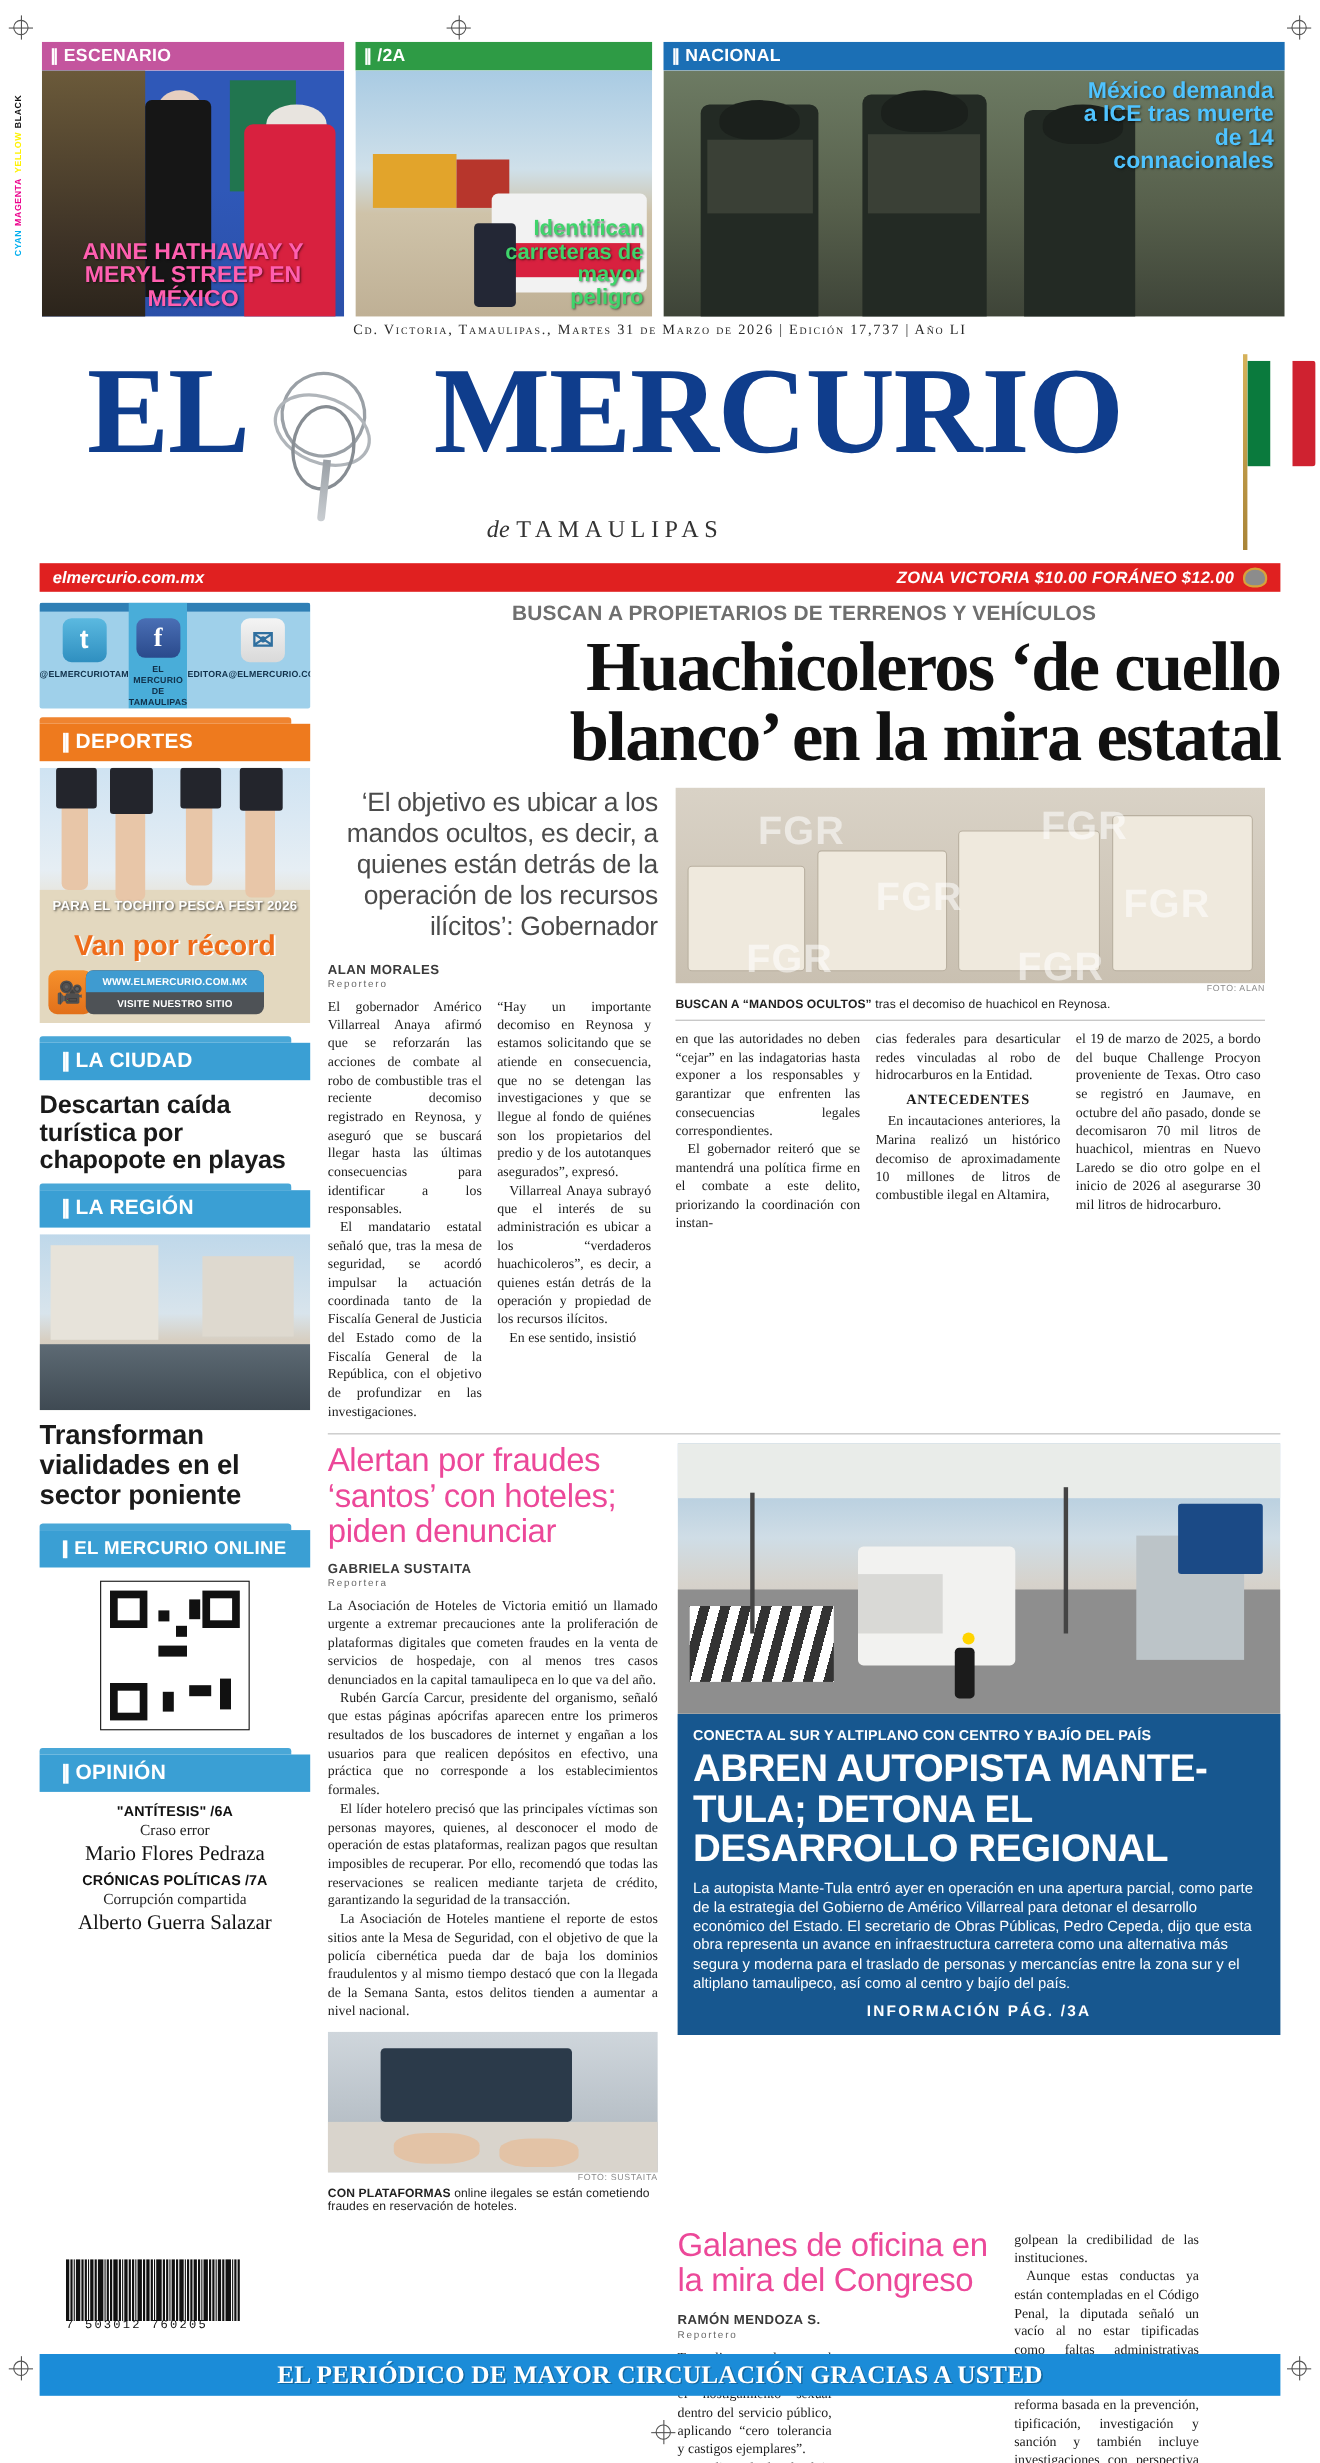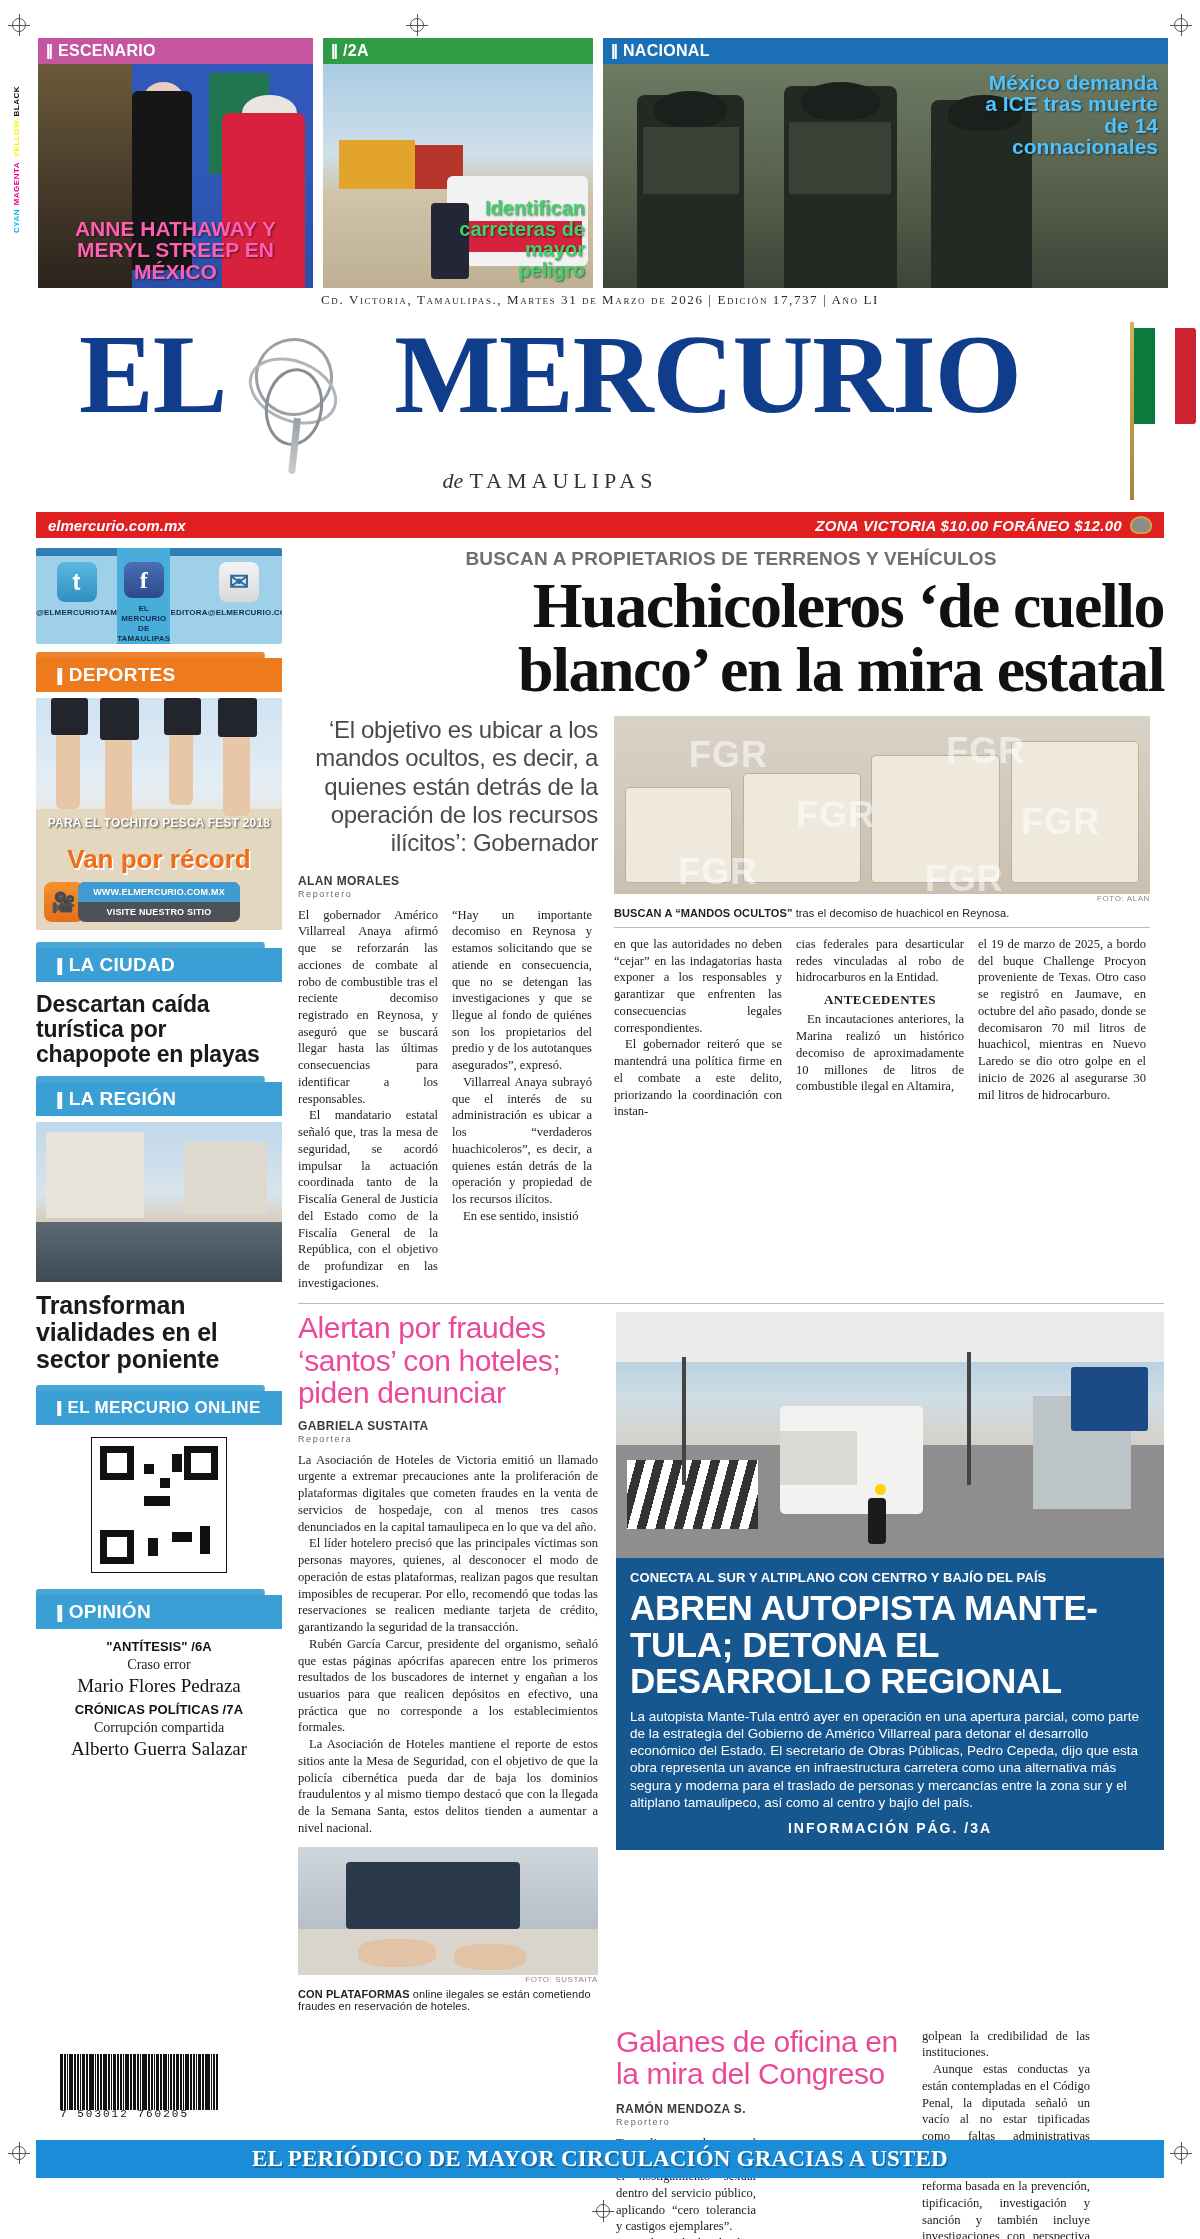--- a/index.html
+++ b/index.html
@@ -448,21 +448,21 @@
           <div class="leg" style="left:8%;top:2%;width:10%;height:46%;"></div>
           <div class="short" style="left:6%;top:0;width:15%;height:16%;"></div>
           <div class="leg" style="left:28%;top:4%;width:11%;height:48%;"></div>
           <div class="short" style="left:26%;top:0;width:16%;height:18%;"></div>
           <div class="leg" style="left:54%;top:2%;width:10%;height:44%;"></div>
           <div class="short" style="left:52%;top:0;width:15%;height:16%;"></div>
           <div class="leg" style="left:76%;top:5%;width:11%;height:46%;"></div>
           <div class="short" style="left:74%;top:0;width:16%;height:17%;"></div>
         </div>
         <div class="promo-cap">
-          <div class="k">PARA EL TOCHITO PESCA FEST 2018</div>
+          <div class="k">PARA EL TOCHITO PESCA FEST 2026</div>
           <div class="b">Van por récord</div>
         </div>
         <div class="webpill-icon">🎥</div>
         <div class="webpill">
           <div class="top">WWW.ELMERCURIO.COM.MX</div>
           <div class="bot">VISITE NUESTRO SITIO</div>
         </div>
       </div>
 
       <div class="section-tag" style="background:#3a9fd4;margin-top:18px;">
@@ -590,22 +590,22 @@
       <div style="display:flex; gap:18px; margin-top:6px;">
 
         <div style="width:300px;">
           <div class="sec-head2">Alertan por fraudes ‘santos’ con hoteles; piden denunciar</div>
           <div class="byline" style="margin-top:10px;">
             <span>GABRIELA SUSTAITA</span>
             <span class="role">Reportera</span>
           </div>
           <div class="bodytext" style="margin-top:8px;">
             <p class="first">La Asociación de Hoteles de Victoria emitió un llamado urgente a extremar precauciones ante la proliferación de plataformas digitales que cometen fraudes en la venta de servicios de hospedaje, con al menos tres casos denunciados en la capital tamaulipeca en lo que va del año.</p>
+            <p>Rubén García Carcur, presidente del organismo, señaló que estas páginas apócrifas aparecen entre los primeros resultados de los buscadores de internet y engañan a los usuarios para que realicen depósitos en efectivo, una práctica que no corresponde a los establecimientos formales.</p>
             <p>El líder hotelero precisó que las principales víctimas son personas mayores, quienes, al desconocer el modo de operación de estas plataformas, realizan pagos que resultan imposibles de recuperar. Por ello, recomendó que todas las reservaciones se realicen mediante tarjeta de crédito, garantizando la seguridad de la transacción.</p>
-            <p>Rubén García Carcur, presidente del organismo, señaló que estas páginas apócrifas aparecen entre los primeros resultados de los buscadores de internet y engañan a los usuarios para que realicen depósitos en efectivo, una práctica que no corresponde a los establecimientos formales.</p>
             <p>La Asociación de Hoteles mantiene el reporte de estos sitios ante la Mesa de Seguridad, con el objetivo de que la policía cibernética pueda dar de baja los dominios fraudulentos y al mismo tiempo destacó que con la llegada de la Semana Santa, estos delitos tienden a aumentar a nivel nacional.</p>
           </div>
           <div class="mainphoto" style="height:128px;margin-top:10px;">
             <div class="ph ph6">
               <div class="screen"></div>
               <div class="desk"></div>
               <div class="hand" style="left:20%;bottom:6%;width:26%;height:22%;"></div>
               <div class="hand" style="left:52%;bottom:4%;width:24%;height:20%;"></div>
             </div>
           </div>

